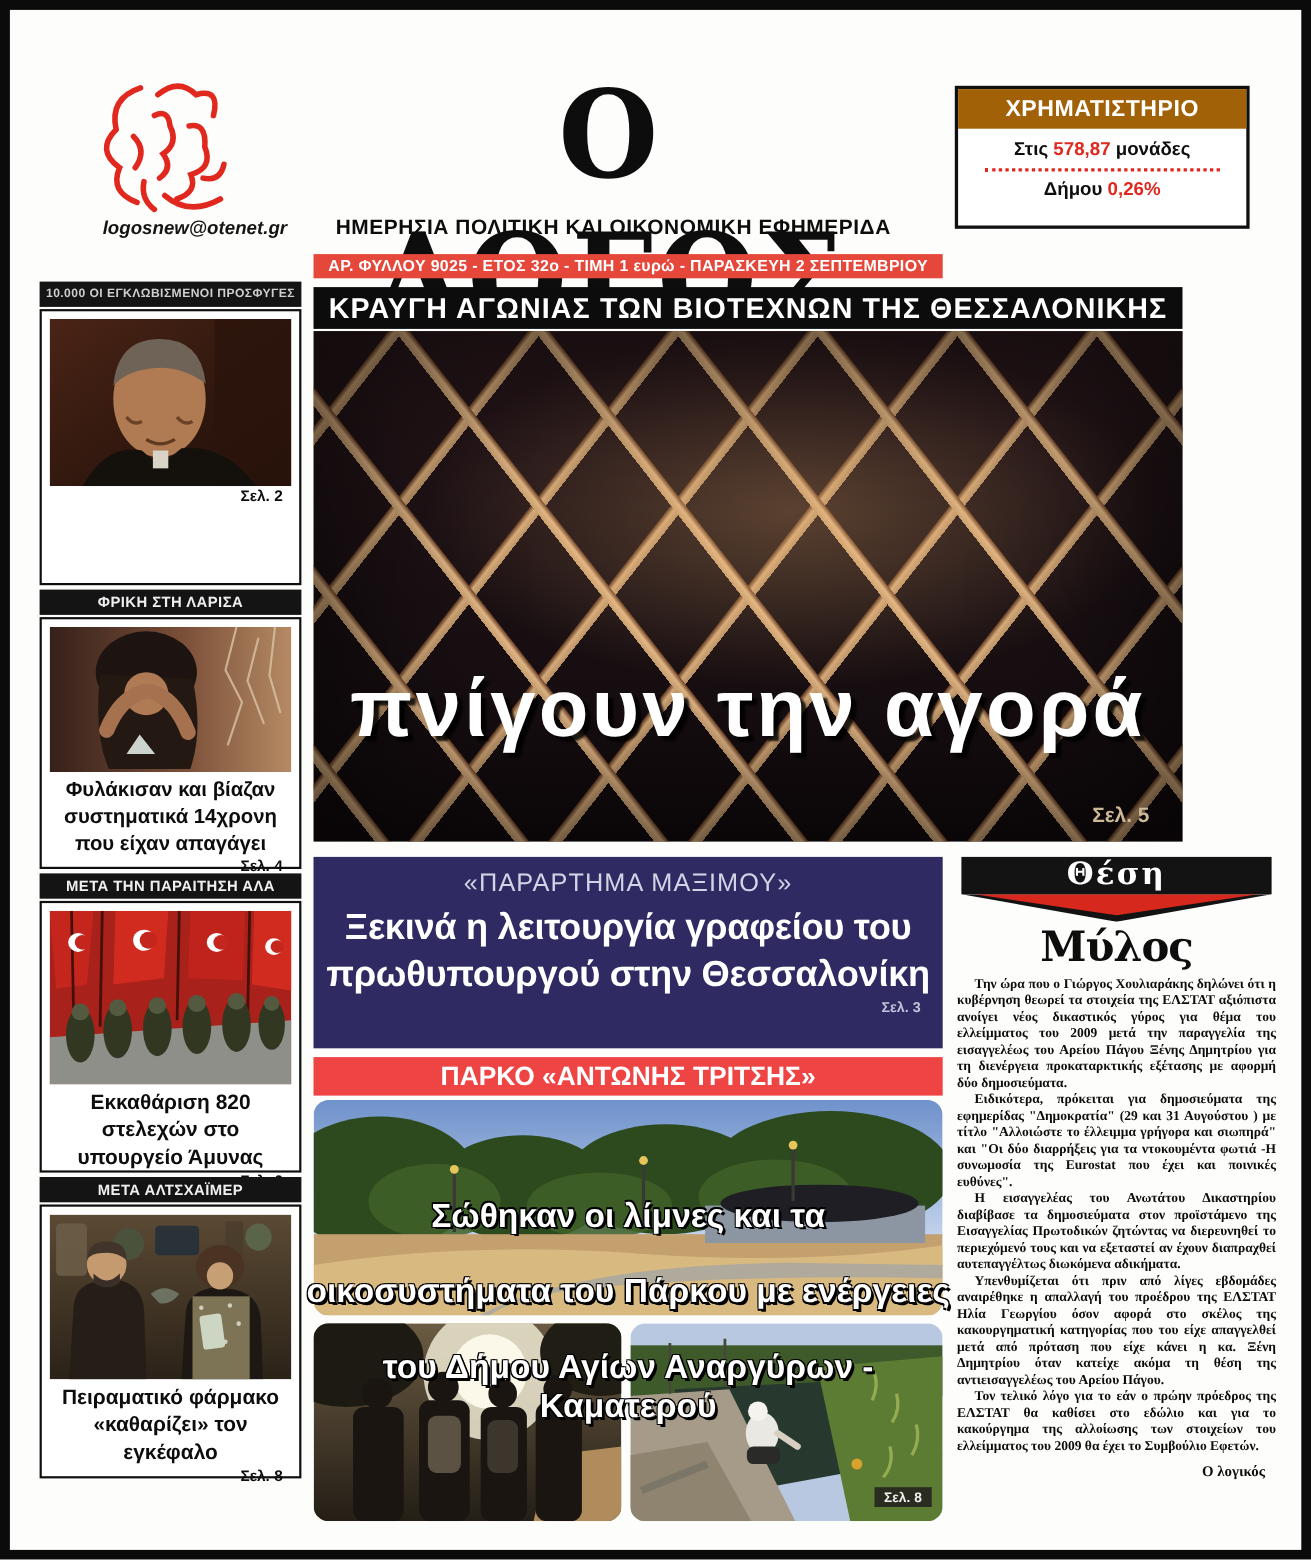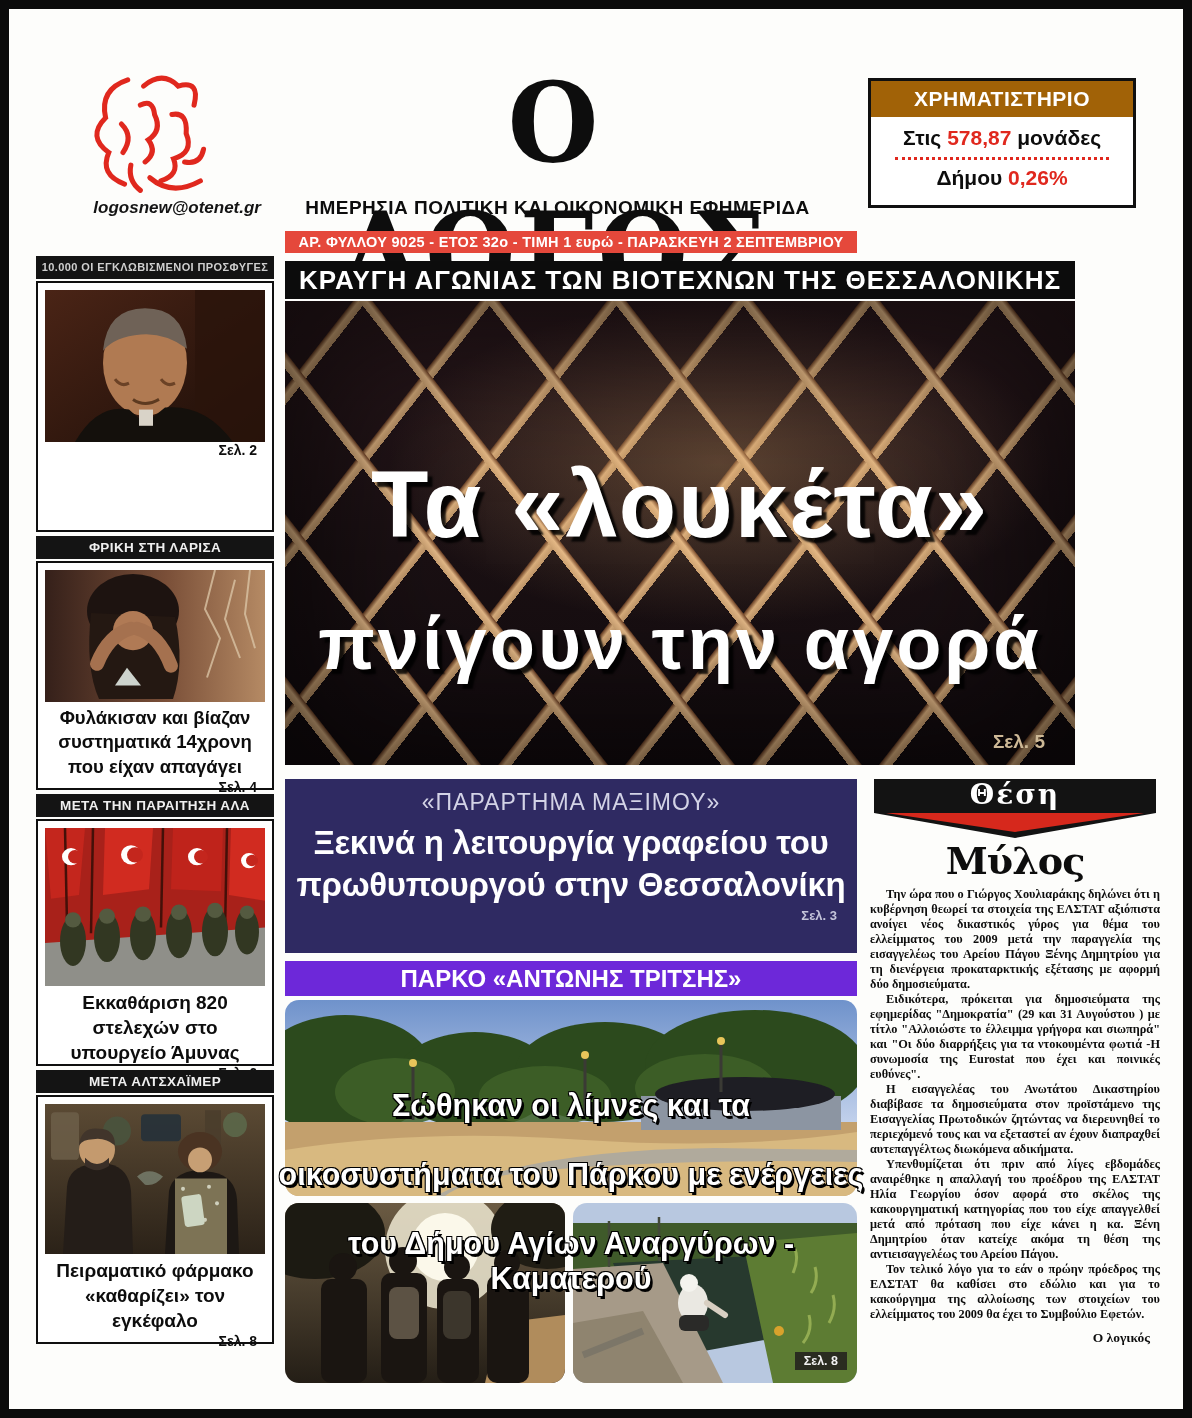--- a/index.html
+++ b/index.html
@@ -14,21 +14,21 @@
   .mast-title{position:absolute;left:275px;top:58px;width:560px;text-align:center;
         font-family:"DejaVu Serif",serif;font-weight:bold;font-size:104px;line-height:1.18;
         letter-spacing:4px;transform:scaleY(1.06);transform-origin:top;}
   .mast-sub{position:absolute;left:285px;top:197px;width:545px;text-align:center;
         font-weight:bold;font-size:19px;letter-spacing:.5px;}
 
   .stockbox{position:absolute;left:868px;top:78px;width:262px;height:124px;
         border:3px solid #101010;background:#fff;}
   .stock-head{height:36px;background:#a16207;color:#fff;font-weight:bold;font-size:21px;
         text-align:center;line-height:36px;letter-spacing:.5px;}
-  .stock-line{text-align:center;font-weight:bold;font-size:21px;padding-top:9px;}
+  .stock-line{text-align:center;font-weight:bold;font-size:17px;padding-top:9px;}
   .stock-sep{width:82%;margin:7px auto 0;border-bottom:3px dotted #e0281e;}
   .red-val{color:#e0281e;}
 
   .issuebar{position:absolute;left:285px;top:231px;width:572px;height:22px;background:#e5483b;
         color:#fff;text-align:center;font-weight:bold;font-size:14.5px;line-height:23px;letter-spacing:.3px;}
 
   
   .lead-kicker{position:absolute;left:285px;top:261px;width:790px;height:38px;background:#0c0c0c;
         color:#fff;font-weight:bold;font-size:26px;text-align:center;line-height:38px;letter-spacing:1px;}
   .hero{position:absolute;left:285px;top:301px;width:790px;height:464px;overflow:hidden;
@@ -58,21 +58,21 @@
   .sb-page{text-align:right;font-weight:bold;font-size:14px;padding:0 8px 2px 0;}
 
   
   .bluebox{position:absolute;left:285px;top:779px;width:572px;height:174px;background:#2f2a62;
         box-sizing:border-box;padding:10px 6px 4px;text-align:center;}
   .bluebox .bk{color:#d3d3e6;font-size:23px;letter-spacing:1px;}
   .bluebox .bh{color:#fff;font-weight:bold;font-size:33px;line-height:1.28;letter-spacing:-.3px;margin-top:6px;}
   .bluebox .bp{color:#c4c4da;font-size:13px;font-weight:bold;text-align:right;padding-right:14px;margin-top:2px;}
 
   
-  .park-kicker{position:absolute;left:285px;top:961px;width:572px;height:35px;background:#6d28d9;
+  .park-kicker{position:absolute;left:285px;top:961px;width:572px;height:35px;background:#ef4444;
         color:#fff;font-weight:bold;font-size:24px;text-align:center;line-height:35px;}
   .park{position:absolute;left:285px;top:1000px;width:572px;height:386px;}
   .pphoto{position:absolute;border-radius:14px;overflow:hidden;}
   .pphoto svg{display:block;width:100%;height:100%;}
   .pp-top{left:0;top:0;width:572px;height:196px;}
   .pp-bl{left:0;top:203px;width:280px;height:180px;}
   .pp-br{left:288px;top:203px;width:284px;height:180px;}
   .park-line{position:absolute;z-index:5;left:-10px;width:592px;text-align:center;color:#fff;
         font-weight:bold;font-size:30.5px;
         text-shadow:2.5px 2.5px 0 #000,-1px -1px 0 #000,1px -1px 0 #000,-1px 1px 0 #000;}
@@ -121,21 +121,20 @@
     <div class="stock-head">ΧΡΗΜΑΤΙΣΤΗΡΙΟ</div>
     <div class="stock-line"><span>Στις </span><span class="red-val">578,87</span><span> μονάδες</span></div>
     <div class="stock-sep"></div>
     <div class="stock-line" style="padding-top:6px;"><span>Δήμου </span><span class="red-val">0,26%</span></div>
   </div>
 
   <div class="issuebar">ΑΡ. ΦΥΛΛΟΥ 9025 - ΕΤΟΣ 32ο - ΤΙΜΗ 1 ευρώ - ΠΑΡΑΣΚΕΥΗ 2 ΣΕΠΤΕΜΒΡΙΟΥ 2016</div>
 
   <div class="lead-kicker">ΚΡΑΥΓΗ ΑΓΩΝΙΑΣ ΤΩΝ ΒΙΟΤΕΧΝΩΝ ΤΗΣ ΘΕΣΣΑΛΟΝΙΚΗΣ</div>
   <div class="hero">
-    <div class="hero-l1">Τα «λουκέτα»</div>
     <div class="hero-l2">πνίγουν την αγορά</div>
     <div class="hero-page">Σελ. 5</div>
   </div>
 
   <div class="sb-kicker k-s" style="top:256px;">10.000 ΟΙ ΕΓΚΛΩΒΙΣΜΕΝΟΙ ΠΡΟΣΦΥΓΕΣ ΣΤΑ ΝΗΣΙΑ</div>
   <div class="sb-box" style="top:281px;height:251px;">
     <div class="sb-photo" style="height:152px;">
       <svg viewBox="0 0 220 150" preserveAspectRatio="none">
         <defs>
             <linearGradient id="bg1" x1="0" y1="0" x2="1" y2="1">

